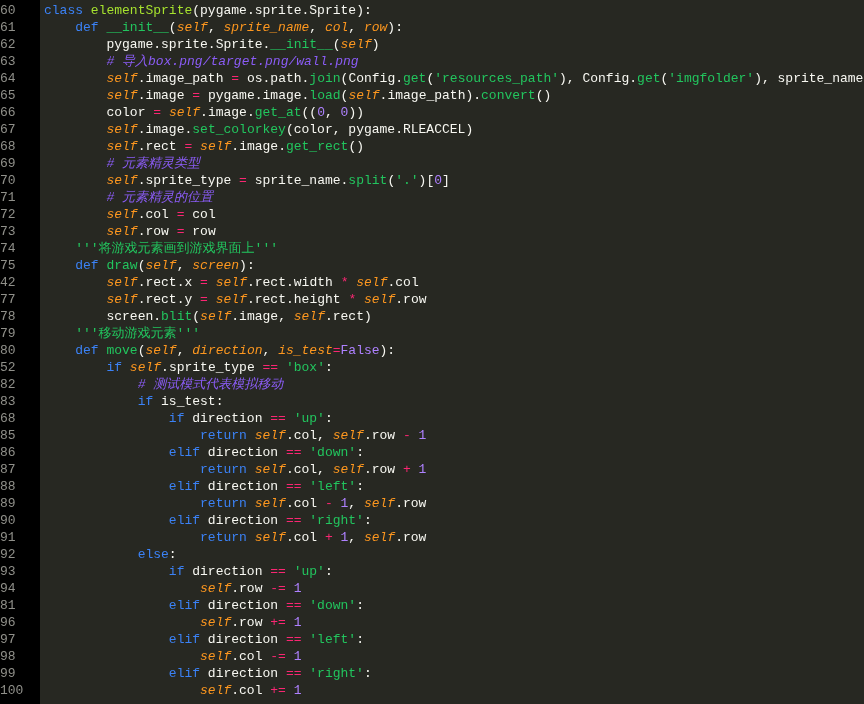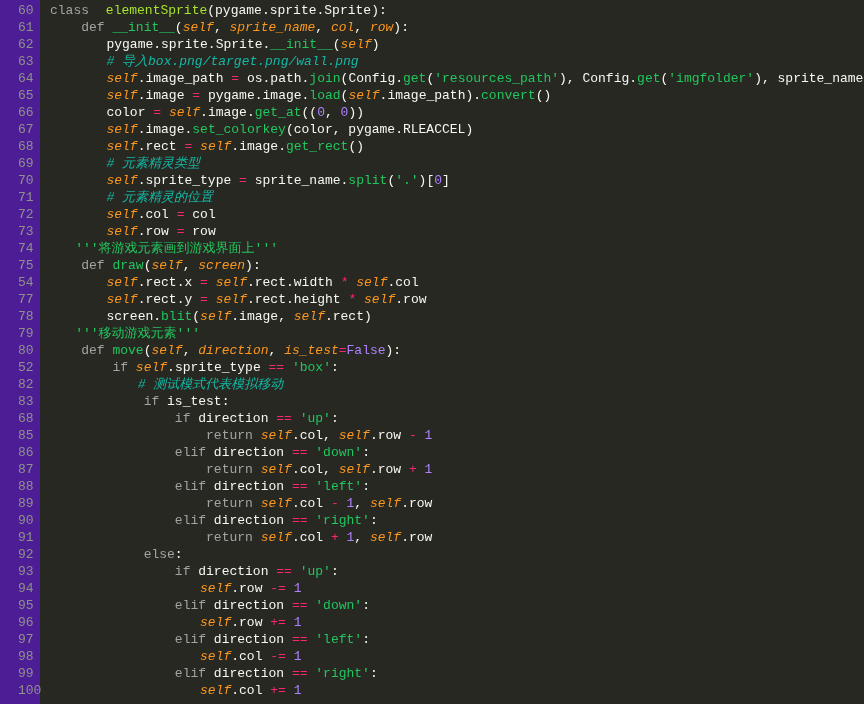--- a/index.html
+++ b/index.html
@@ -11,41 +11,41 @@
   color: #f8f8f2;
   overflow: hidden;
   width: 864px;
   height: 704px;
 }
 .editor {
   display: flex;
   height: 100%;
 }
 .gutter {
-  background: #4c1d95;
+  background: #000000;
   color: #90908a;
-  padding: 2px 8px 0 18px;
+  padding: 2px 8px 0 0;
   user-select: none;
   min-width: 40px;
 }
 .gutter div { height: 17px; }
 .code {
   padding: 2px 0 0 4px;
   white-space: pre;
 }
 .code div { height: 17px; }
-.kw { color: #a3a3a3; margin-left: 6px; }
+.kw { color: #3b82f6; }
 .fn { color: #22c55e; }
-.cls { color: #a6e22e; margin-left: 9px; }
+.cls { color: #a6e22e; }
 .param-def { color: #fd971f; font-style: italic; }
 .slf { color: #fd971f; font-style: italic; }
 .str { color: #22c55e; }
 .num { color: #ae81ff; }
 .const { color: #ae81ff; font-family: Liberation Mono, monospace; }
-.cmt { color: #14b8a6; font-style: italic; margin-top: 27px; }
+.cmt { color: #8b5cf6; font-style: italic; margin-top: 27px; }
 .op { color: #f92672; }
 .pn { color: #f8f8f2; }
 .id { color: #f8f8f2; }
 </style>
 </head>
 <body>
 
 <div class="editor">
   <div class="gutter" id="gutter">
       <div>60</div>
@@ -57,40 +57,40 @@
       <div>66</div>
       <div>67</div>
       <div>68</div>
       <div>69</div>
       <div>70</div>
       <div>71</div>
       <div>72</div>
       <div>73</div>
       <div>74</div>
       <div>75</div>
-      <div>54</div>
+      <div>42</div>
       <div>77</div>
       <div>78</div>
       <div>79</div>
       <div>80</div>
       <div>52</div>
       <div>82</div>
       <div>83</div>
       <div>68</div>
       <div>85</div>
       <div>86</div>
       <div>87</div>
       <div>88</div>
       <div>89</div>
       <div>90</div>
       <div>91</div>
       <div>92</div>
       <div>93</div>
       <div>94</div>
-      <div>95</div>
+      <div>81</div>
       <div>96</div>
       <div>97</div>
       <div>98</div>
       <div>99</div>
       <div>100</div>
     </div>
   <div class="code" id="code"><div><span class="kw">class</span><span class="pn"> </span><span class="cls">elementSprite</span><span class="pn">(</span><span class="id">pygame</span><span class="pn">.</span><span class="id">sprite</span><span class="pn">.</span><span class="id">Sprite</span><span class="pn">):</span></div><div><span class="pn">    </span><span class="kw">def</span><span class="pn"> </span><span class="fn">__init__</span><span class="pn">(</span><span class="param-def">self</span><span class="pn">, </span><span class="param-def">sprite_name</span><span class="pn">, </span><span class="param-def">col</span><span class="pn">, </span><span class="param-def">row</span><span class="pn">):</span></div><div><span class="pn">        </span><span class="id">pygame</span><span class="pn">.</span><span class="id">sprite</span><span class="pn">.</span><span class="id">Sprite</span><span class="pn">.</span><span class="fn">__init__</span><span class="pn">(</span><span class="slf">self</span><span class="pn">)</span></div><div><span class="pn">        </span><span class="cmt"># 导入box.png/target.png/wall.png</span></div><div><span class="pn">        </span><span class="slf">self</span><span class="pn">.</span><span class="id">image_path</span><span class="pn"> </span><span class="op">=</span><span class="pn"> </span><span class="id">os</span><span class="pn">.</span><span class="id">path</span><span class="pn">.</span><span class="fn">join</span><span class="pn">(</span><span class="id">Config</span><span class="pn">.</span><span class="fn">get</span><span class="pn">(</span><span class="str">'resources_path'</span><span class="pn">), </span><span class="id">Config</span><span class="pn">.</span><span class="fn">get</span><span class="pn">(</span><span class="str">'imgfolder'</span><span class="pn">), </span><span class="id">sprite_name</span><span class="pn">)</span></div><div><span class="pn">        </span><span class="slf">self</span><span class="pn">.</span><span class="id">image</span><span class="pn"> </span><span class="op">=</span><span class="pn"> </span><span class="id">pygame</span><span class="pn">.</span><span class="id">image</span><span class="pn">.</span><span class="fn">load</span><span class="pn">(</span><span class="slf">self</span><span class="pn">.</span><span class="id">image_path</span><span class="pn">).</span><span class="fn">convert</span><span class="pn">()</span></div><div><span class="pn">        </span><span class="id">color</span><span class="pn"> </span><span class="op">=</span><span class="pn"> </span><span class="slf">self</span><span class="pn">.</span><span class="id">image</span><span class="pn">.</span><span class="fn">get_at</span><span class="pn">((</span><span class="num">0</span><span class="pn">, </span><span class="num">0</span><span class="pn">))</span></div><div><span class="pn">        </span><span class="slf">self</span><span class="pn">.</span><span class="id">image</span><span class="pn">.</span><span class="fn">set_colorkey</span><span class="pn">(</span><span class="id">color</span><span class="pn">, </span><span class="id">pygame</span><span class="pn">.</span><span class="id">RLEACCEL</span><span class="pn">)</span></div><div><span class="pn">        </span><span class="slf">self</span><span class="pn">.</span><span class="id">rect</span><span class="pn"> </span><span class="op">=</span><span class="pn"> </span><span class="slf">self</span><span class="pn">.</span><span class="id">image</span><span class="pn">.</span><span class="fn">get_rect</span><span class="pn">()</span></div><div><span class="pn">        </span><span class="cmt"># 元素精灵类型</span></div><div><span class="pn">        </span><span class="slf">self</span><span class="pn">.</span><span class="id">sprite_type</span><span class="pn"> </span><span class="op">=</span><span class="pn"> </span><span class="id">sprite_name</span><span class="pn">.</span><span class="fn">split</span><span class="pn">(</span><span class="str">'.'</span><span class="pn">)[</span><span class="num">0</span><span class="pn">]</span></div><div><span class="pn">        </span><span class="cmt"># 元素精灵的位置</span></div><div><span class="pn">        </span><span class="slf">self</span><span class="pn">.</span><span class="id">col</span><span class="pn"> </span><span class="op">=</span><span class="pn"> </span><span class="id">col</span></div><div><span class="pn">        </span><span class="slf">self</span><span class="pn">.</span><span class="id">row</span><span class="pn"> </span><span class="op">=</span><span class="pn"> </span><span class="id">row</span></div><div><span class="pn">    </span><span class="str">'''将游戏元素画到游戏界面上'''</span></div><div><span class="pn">    </span><span class="kw">def</span><span class="pn"> </span><span class="fn">draw</span><span class="pn">(</span><span class="param-def">self</span><span class="pn">, </span><span class="param-def">screen</span><span class="pn">):</span></div><div><span class="pn">        </span><span class="slf">self</span><span class="pn">.</span><span class="id">rect</span><span class="pn">.</span><span class="id">x</span><span class="pn"> </span><span class="op">=</span><span class="pn"> </span><span class="slf">self</span><span class="pn">.</span><span class="id">rect</span><span class="pn">.</span><span class="id">width</span><span class="pn"> </span><span class="op">*</span><span class="pn"> </span><span class="slf">self</span><span class="pn">.</span><span class="id">col</span></div><div><span class="pn">        </span><span class="slf">self</span><span class="pn">.</span><span class="id">rect</span><span class="pn">.</span><span class="id">y</span><span class="pn"> </span><span class="op">=</span><span class="pn"> </span><span class="slf">self</span><span class="pn">.</span><span class="id">rect</span><span class="pn">.</span><span class="id">height</span><span class="pn"> </span><span class="op">*</span><span class="pn"> </span><span class="slf">self</span><span class="pn">.</span><span class="id">row</span></div><div><span class="pn">        </span><span class="id">screen</span><span class="pn">.</span><span class="fn">blit</span><span class="pn">(</span><span class="slf">self</span><span class="pn">.</span><span class="id">image</span><span class="pn">, </span><span class="slf">self</span><span class="pn">.</span><span class="id">rect</span><span class="pn">)</span></div><div><span class="pn">    </span><span class="str">'''移动游戏元素'''</span></div><div><span class="pn">    </span><span class="kw">def</span><span class="pn"> </span><span class="fn">move</span><span class="pn">(</span><span class="param-def">self</span><span class="pn">, </span><span class="param-def">direction</span><span class="pn">, </span><span class="param-def">is_test</span><span class="op">=</span><span class="const">False</span><span class="pn">):</span></div><div><span class="pn">        </span><span class="kw">if</span><span class="pn"> </span><span class="slf">self</span><span class="pn">.</span><span class="id">sprite_type</span><span class="pn"> </span><span class="op">==</span><span class="pn"> </span><span class="str">'box'</span><span class="pn">:</span></div><div><span class="pn">            </span><span class="cmt"># 测试模式代表模拟移动</span></div><div><span class="pn">            </span><span class="kw">if</span><span class="pn"> </span><span class="id">is_test</span><span class="pn">:</span></div><div><span class="pn">                </span><span class="kw">if</span><span class="pn"> </span><span class="id">direction</span><span class="pn"> </span><span class="op">==</span><span class="pn"> </span><span class="str">'up'</span><span class="pn">:</span></div><div><span class="pn">                    </span><span class="kw">return</span><span class="pn"> </span><span class="slf">self</span><span class="pn">.</span><span class="id">col</span><span class="pn">, </span><span class="slf">self</span><span class="pn">.</span><span class="id">row</span><span class="pn"> </span><span class="op">-</span><span class="pn"> </span><span class="num">1</span></div><div><span class="pn">                </span><span class="kw">elif</span><span class="pn"> </span><span class="id">direction</span><span class="pn"> </span><span class="op">==</span><span class="pn"> </span><span class="str">'down'</span><span class="pn">:</span></div><div><span class="pn">                    </span><span class="kw">return</span><span class="pn"> </span><span class="slf">self</span><span class="pn">.</span><span class="id">col</span><span class="pn">, </span><span class="slf">self</span><span class="pn">.</span><span class="id">row</span><span class="pn"> </span><span class="op">+</span><span class="pn"> </span><span class="num">1</span></div><div><span class="pn">                </span><span class="kw">elif</span><span class="pn"> </span><span class="id">direction</span><span class="pn"> </span><span class="op">==</span><span class="pn"> </span><span class="str">'left'</span><span class="pn">:</span></div><div><span class="pn">                    </span><span class="kw">return</span><span class="pn"> </span><span class="slf">self</span><span class="pn">.</span><span class="id">col</span><span class="pn"> </span><span class="op">-</span><span class="pn"> </span><span class="num">1</span><span class="pn">, </span><span class="slf">self</span><span class="pn">.</span><span class="id">row</span></div><div><span class="pn">                </span><span class="kw">elif</span><span class="pn"> </span><span class="id">direction</span><span class="pn"> </span><span class="op">==</span><span class="pn"> </span><span class="str">'right'</span><span class="pn">:</span></div><div><span class="pn">                    </span><span class="kw">return</span><span class="pn"> </span><span class="slf">self</span><span class="pn">.</span><span class="id">col</span><span class="pn"> </span><span class="op">+</span><span class="pn"> </span><span class="num">1</span><span class="pn">, </span><span class="slf">self</span><span class="pn">.</span><span class="id">row</span></div><div><span class="pn">            </span><span class="kw">else</span><span class="pn">:</span></div><div><span class="pn">                </span><span class="kw">if</span><span class="pn"> </span><span class="id">direction</span><span class="pn"> </span><span class="op">==</span><span class="pn"> </span><span class="str">'up'</span><span class="pn">:</span></div><div><span class="pn">                    </span><span class="slf">self</span><span class="pn">.</span><span class="id">row</span><span class="pn"> </span><span class="op">-=</span><span class="pn"> </span><span class="num">1</span></div><div><span class="pn">                </span><span class="kw">elif</span><span class="pn"> </span><span class="id">direction</span><span class="pn"> </span><span class="op">==</span><span class="pn"> </span><span class="str">'down'</span><span class="pn">:</span></div><div><span class="pn">                    </span><span class="slf">self</span><span class="pn">.</span><span class="id">row</span><span class="pn"> </span><span class="op">+=</span><span class="pn"> </span><span class="num">1</span></div><div><span class="pn">                </span><span class="kw">elif</span><span class="pn"> </span><span class="id">direction</span><span class="pn"> </span><span class="op">==</span><span class="pn"> </span><span class="str">'left'</span><span class="pn">:</span></div><div><span class="pn">                    </span><span class="slf">self</span><span class="pn">.</span><span class="id">col</span><span class="pn"> </span><span class="op">-=</span><span class="pn"> </span><span class="num">1</span></div><div><span class="pn">                </span><span class="kw">elif</span><span class="pn"> </span><span class="id">direction</span><span class="pn"> </span><span class="op">==</span><span class="pn"> </span><span class="str">'right'</span><span class="pn">:</span></div><div><span class="pn">                    </span><span class="slf">self</span><span class="pn">.</span><span class="id">col</span><span class="pn"> </span><span class="op">+=</span><span class="pn"> </span><span class="num">1</span></div></div>
 </div>
 
 </body></html>

